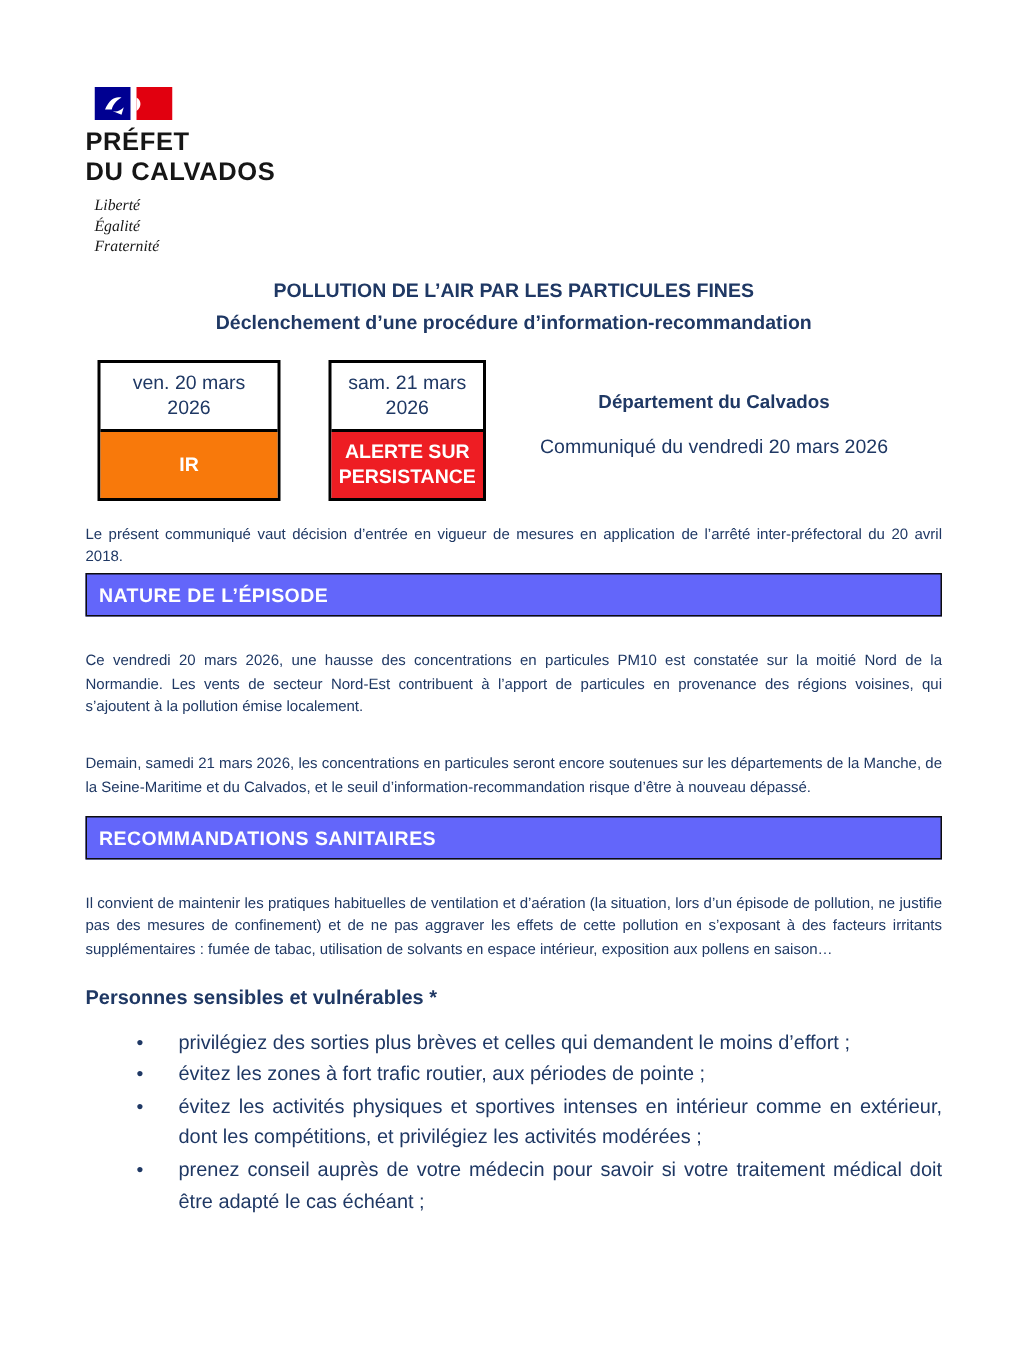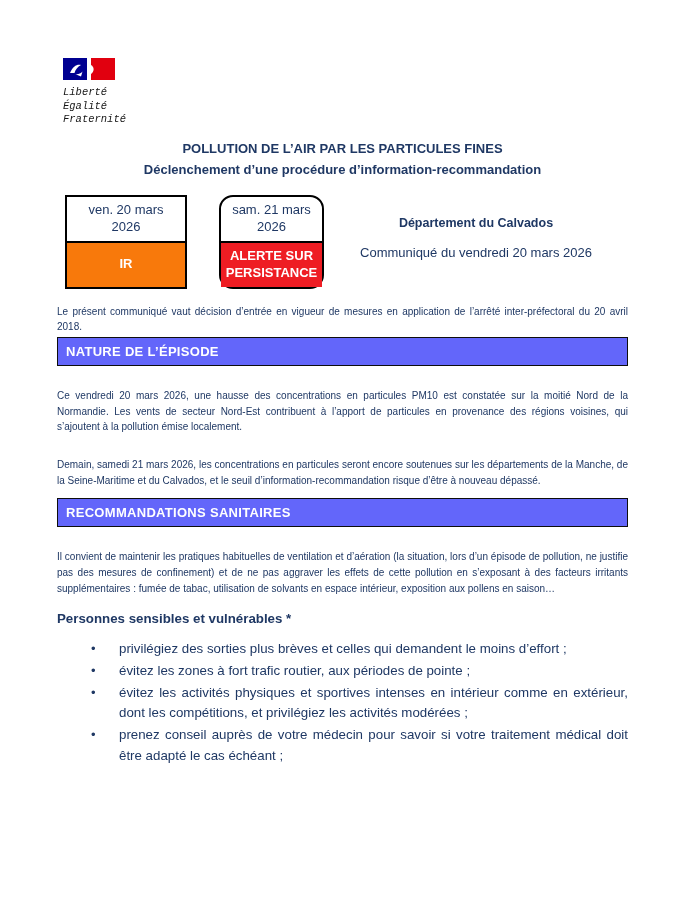--- a/index.html
+++ b/index.html
@@ -17,35 +17,35 @@
 
   
   .logo-block { margin-bottom: 12px; }
   .flag { display: block; margin-left: 6px; margin-bottom: 5px; }
   .prefet-name {
     font-weight: bold; color: #161616;
     font-size: 17px; line-height: 1.18; letter-spacing: 0.4px;
   }
   .motto {
     margin-top: 6px; margin-left: 6px;
-    font-family: Liberation Mono, monospace;
+    font-family: Liberation Serif, serif;
     font-style: italic; font-size: 10.5px; line-height: 1.3;
     color: #161616;
   }
 
   
   .title-block {
     text-align: center; font-weight: bold; font-size: 13px;
     line-height: 1.6; margin-top: 10px;
   }
 
   
   .alert-row { display: flex; margin-top: 14px; margin-left: 8px; }
   .alert-box { border: 2px solid #000; width: 122px; background: #fff; }
-  .alert-box + .alert-box { margin-left: 32px; width: 105px; border-radius: 14px; }
+  .alert-box + .alert-box { margin-left: 32px; width: 105px; }
   .date-cell {
     text-align: center; font-size: 13px; line-height: 1.35;
     padding: 4px 2px 5px; border-bottom: 2px solid #000;
     min-height: 38px; display: flex; flex-direction: column; justify-content: center;
   }
   .status-cell {
     height: 44px; display: flex; align-items: center; justify-content: center;
     color: #ffffff; font-weight: bold; font-size: 13px; text-align: center;
     line-height: 1.25; padding: 2px;
   }
@@ -88,20 +88,24 @@
 <div class="page">
 
   <div class="logo-block">
     <svg class="flag" width="52" height="22" viewBox="0 0 52 22" aria-hidden="true">
       <rect x="0" y="0" width="24" height="22" fill="#000091"></rect>
       <rect x="28" y="0" width="24" height="22" fill="#e1000f"></rect>
       <path d="M7 15 C10 8, 14 6, 18 7 C14.5 9, 12.5 11.5, 11.5 15 Z" fill="#ffffff"></path>
       <path d="M12 16 c2.5 0.8 5.5 -0.2 7.5 -2.5 l-1.5 5 z" fill="#ffffff"></path>
       <path d="M28 7 c3.5 2 3.5 6.5 0 9 z" fill="#ffffff"></path>
     </svg>
+    <div class="prefet-name">
+      <div>PRÉFET</div>
+      <div>DU CALVADOS</div>
+    </div>
     <div class="motto">
       <div>Liberté</div>
       <div>Égalité</div>
       <div>Fraternité</div>
     </div>
   </div>
 
   <div class="title-block">
     <div>POLLUTION DE L’AIR PAR LES PARTICULES FINES</div>
     <div>Déclenchement d’une procédure d’information-recommandation</div>

